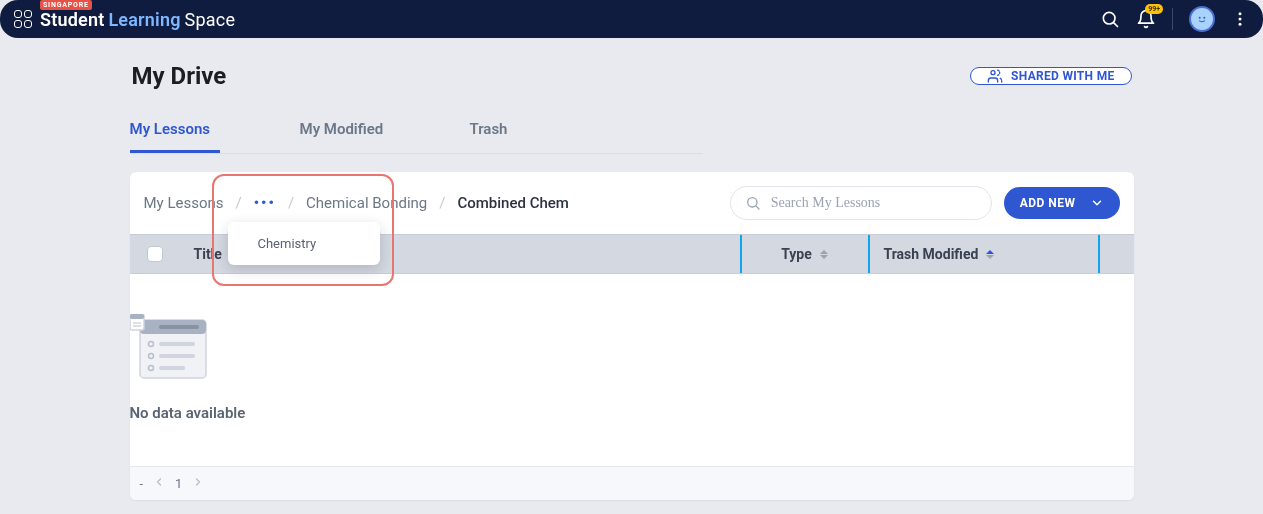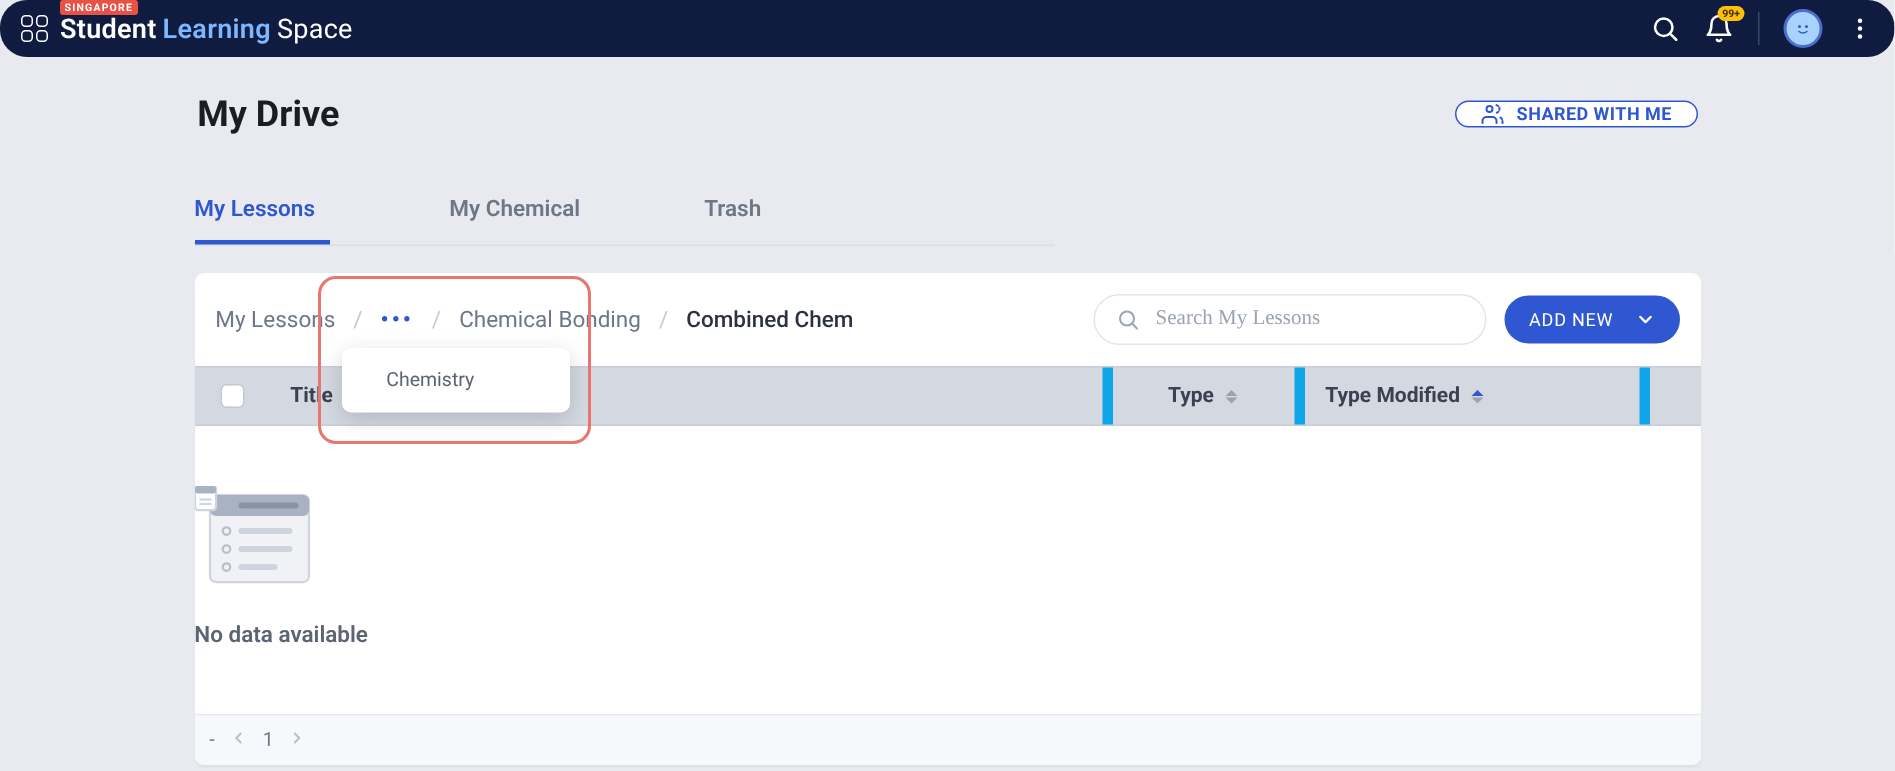--- a/index.html
+++ b/index.html
@@ -17,21 +17,21 @@
   .brand-text .w3 { color: #fff; font-weight: 400;}
   .top-right { display: flex; align-items: center; gap: 16px; justify-content: center; }
   .top-right .ico { color: #fff; display:flex; cursor:pointer; position:relative;}
   .top-right .divider { width: 1px; height: 22px; background: #3c4868; }
   .badge { position:absolute; top:-5px; right:-7px; background:#ffc107; border-radius:8px; font-size:7px; font-weight:700; color:#3a2e00; padding: 1px 3px; min-width:14px; text-align:center;}
   .avatar { width: 26px; height: 26px; border-radius: 50%; background: #a9d2ff; border: 2px solid #4a6fd0; display:flex; align-items:center; justify-content:center; cursor:pointer;}
   .avatar svg { display:block; }
 
   
   .main { width: 1004px; margin: 24px auto 0 auto; }
-  .header-row { display: flex; align-items: center; justify-content: space-between; margin-bottom: 30px; padding: 0 2px;}
+  .header-row { display: flex; align-items: center; justify-content: space-between; margin-bottom: 20px; padding: 0 2px;}
   .page-title { font-size: 24px; font-weight: 700; color: #1b1d21; }
   .shared-btn { display: flex; align-items:center; gap:8px; border: 1.5px solid #2f57d1; color:#2f57d1; font-weight:700; font-size:12px; letter-spacing:0.3px; padding: 0 16px; border-radius: 20px; background:#fff; cursor:pointer;}
 
   
   .tabs { display:flex; gap: 0; border-bottom: 1px solid #d9dde4; width: 573px;}
   .tab { padding: 10px 0 12px 0; font-size: 15px; font-weight:600; color:#6c7787; cursor:pointer; border-bottom: 3px solid transparent; margin-right: 80px; min-width: 90px;}
   .tab:last-child { margin-right: 0; min-width: 40px;}
   .tab.active { color:#2f57d1; border-bottom-color:#2f57d1; }
 
   
@@ -42,30 +42,30 @@
   .crumbs { display:flex; align-items:center; gap: 12px; font-size: 15px; color:#6c7787;}
   .crumbs a { color:#6c7787; cursor:pointer;}
   .crumbs .sep { color:#c5cad3; }
   .crumbs .dots { color:#2f57d1; font-weight:700; letter-spacing:2px; cursor:pointer;}
   .crumbs .mid { color:#6c7787; cursor:pointer;}
   .crumbs .current { color:#2c3242; font-weight:500;}
   .right-tools { display:flex; align-items:center; gap:12px; }
   .search { display:flex; align-items:center; gap:10px; width: 262px; height:34px; border:1px solid #e2e5ec; border-radius:17px; padding: 0 14px; color:#8a93a3; background:#fff;}
   .search input { border:none; outline:none; flex:1; font-size:14px; color:#374151; background:transparent;font-family:Liberation Serif, serif;}
   .search input::placeholder { color:#9aa3b3; }
-  .addnew { display:flex; align-items:center; gap:14px; background:#2f57d1; color:#fff; font-weight:400; font-size:12px; letter-spacing:0.5px; padding: 9px 16px; border-radius:17px; cursor:pointer;}
+  .addnew { display:flex; align-items:center; gap:14px; background:#2f57d1; color:#fff; font-weight:700; font-size:12px; letter-spacing:0.5px; padding: 9px 16px; border-radius:17px; cursor:pointer;}
 
   
   .highlight-box { position:absolute; border: 2px solid #e8766f; border-radius: 12px; pointer-events:none; left: 82px; top: 2px; width: 182px; height: 112px;}
   .popover { position:absolute; left: 98px; top: 50px; width: 152px; background:#fff; border-radius:6px; box-shadow: 0 4px 14px rgba(20,30,60,0.18); padding: 6px 0; z-index:5;}
   .popover .item { padding: 8px 30px; font-size:13px; color:#5a6374; cursor:pointer;}
 
   
   .thead { display:flex; align-items:center; background:#d4d8e0; height:40px; border-top:1px solid #c7ccd6; border-bottom:1px solid #c7ccd6;}
-  .th { display:flex; align-items:center; gap:6px; font-size:14px; font-weight:700; color:#3a4150; padding: 0 14px; border-right:7px solid #0ea5e9; height:100%;}
+  .th { display:flex; align-items:center; gap:6px; font-size:14px; font-weight:700; color:#3a4150; padding: 0 14px; border-right:2px solid #0ea5e9; height:100%;}
   .th.check { width:50px; justify-content:center; border-right:none;}
   .th.title { flex:1; }
   .th.type { width:128px;justify-content:center; }
   .th.lm { width:230px; }
   .th.end { width:34px; border-right:none;}
   .chk { width:16px; height:16px; border-radius:4px; background:#fff; border:1px solid #c2c7d2; cursor:pointer;}
   .sort { display:inline-flex; flex-direction:column; gap:1px; margin-left:2px;}
   .sort .tri { width:0; height:0; border-left:4px solid transparent; border-right:4px solid transparent;}
   .sort .up { border-bottom:4px solid #9aa3b3;}
   .sort .down { border-top:4px solid #9aa3b3;}
@@ -139,21 +139,21 @@
           <circle cx="9" cy="7" r="3"></circle>
           <path d="M22 21v-2a4 4 0 0 0-3-3.87" stroke-dasharray="2 2"></path>
           <path d="M16 3.13a4 4 0 0 1 0 7.75" stroke-dasharray="2 2"></path>
         </svg>
       <span>SHARED WITH ME</span>
     </button>
   </div>
 
   <div class="tabs">
     <div class="tab active"><span>My Lessons</span></div>
-    <div class="tab"><span>My Chemical</span></div>
+    <div class="tab"><span>My Modified</span></div>
     <div class="tab"><span>Trash</span></div>
   </div>
 
   <div class="card">
 
     <div class="toolbar">
       <div class="crumbs">
         <a>My Lessons</a>
         <span class="sep">/</span>
         <span class="dots">•••</span>
@@ -197,21 +197,21 @@
           </span>
       </div>
       <div class="th type">
         <span>Type</span>
         <span class="sort">
             <span class="tri up"></span>
             <span class="tri down"></span>
           </span>
       </div>
       <div class="th lm">
-        <span>Type Modified</span>
+        <span>Trash Modified</span>
         <span class="sort asc">
             <span class="tri up"></span>
             <span class="tri down"></span>
           </span>
       </div>
       <div class="th end"></div>
     </div>
 
     <div class="empty">
       <svg width="82" height="72" viewBox="0 0 82 72">

